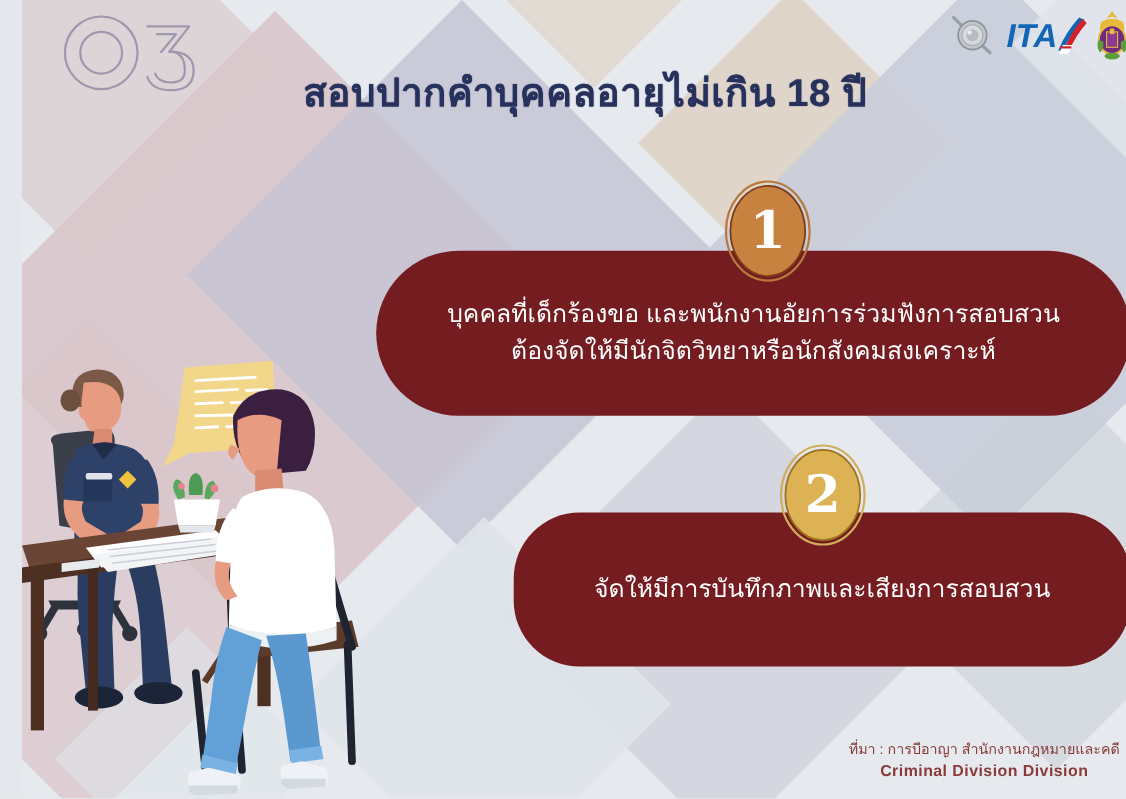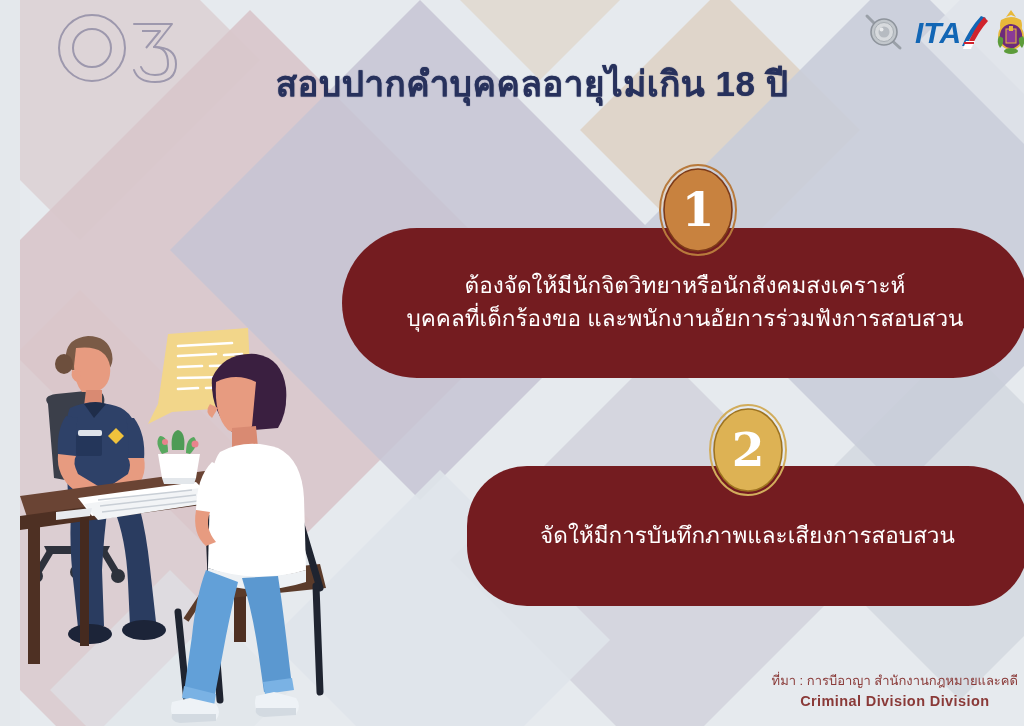--- a/index.html
+++ b/index.html
@@ -151,22 +151,22 @@
       <path d="M5 28 Q2 34 6 40 Q10 36 9 30 Z" fill="#5c9c3a"></path>
       <path d="M29 28 Q32 34 28 40 Q24 36 25 30 Z" fill="#5c9c3a"></path>
       <ellipse cx="17" cy="43" rx="7" ry="3" fill="#5c9c3a"></ellipse>
     </svg>
   </div>
 
   <div id="title">สอบปากคำบุคคลอายุไม่เกิน 18 ปี</div>
 
   <div id="card1" class="card">
     <div class="card-text">
+      <div>บุคคลที่เด็กร้องขอ และพนักงานอัยการร่วมฟังการสอบสวน</div>
       <div>ต้องจัดให้มีนักจิตวิทยาหรือนักสังคมสงเคราะห์</div>
-      <div>บุคคลที่เด็กร้องขอ และพนักงานอัยการร่วมฟังการสอบสวน</div>
     </div>
   </div>
   <div id="badge1" class="badge">
     <svg width="80" height="94" viewBox="0 0 80 94" style="position:absolute;left:0;top:0;">
       <ellipse cx="40" cy="47" rx="38" ry="45" fill="none" stroke="#b87a3c" stroke-width="2"></ellipse>
       <ellipse cx="40" cy="47" rx="34" ry="41" fill="#c8823f" stroke="#7c3a18" stroke-width="1.6"></ellipse>
     </svg>
     <span class="badge-num">1</span>
   </div>
 

